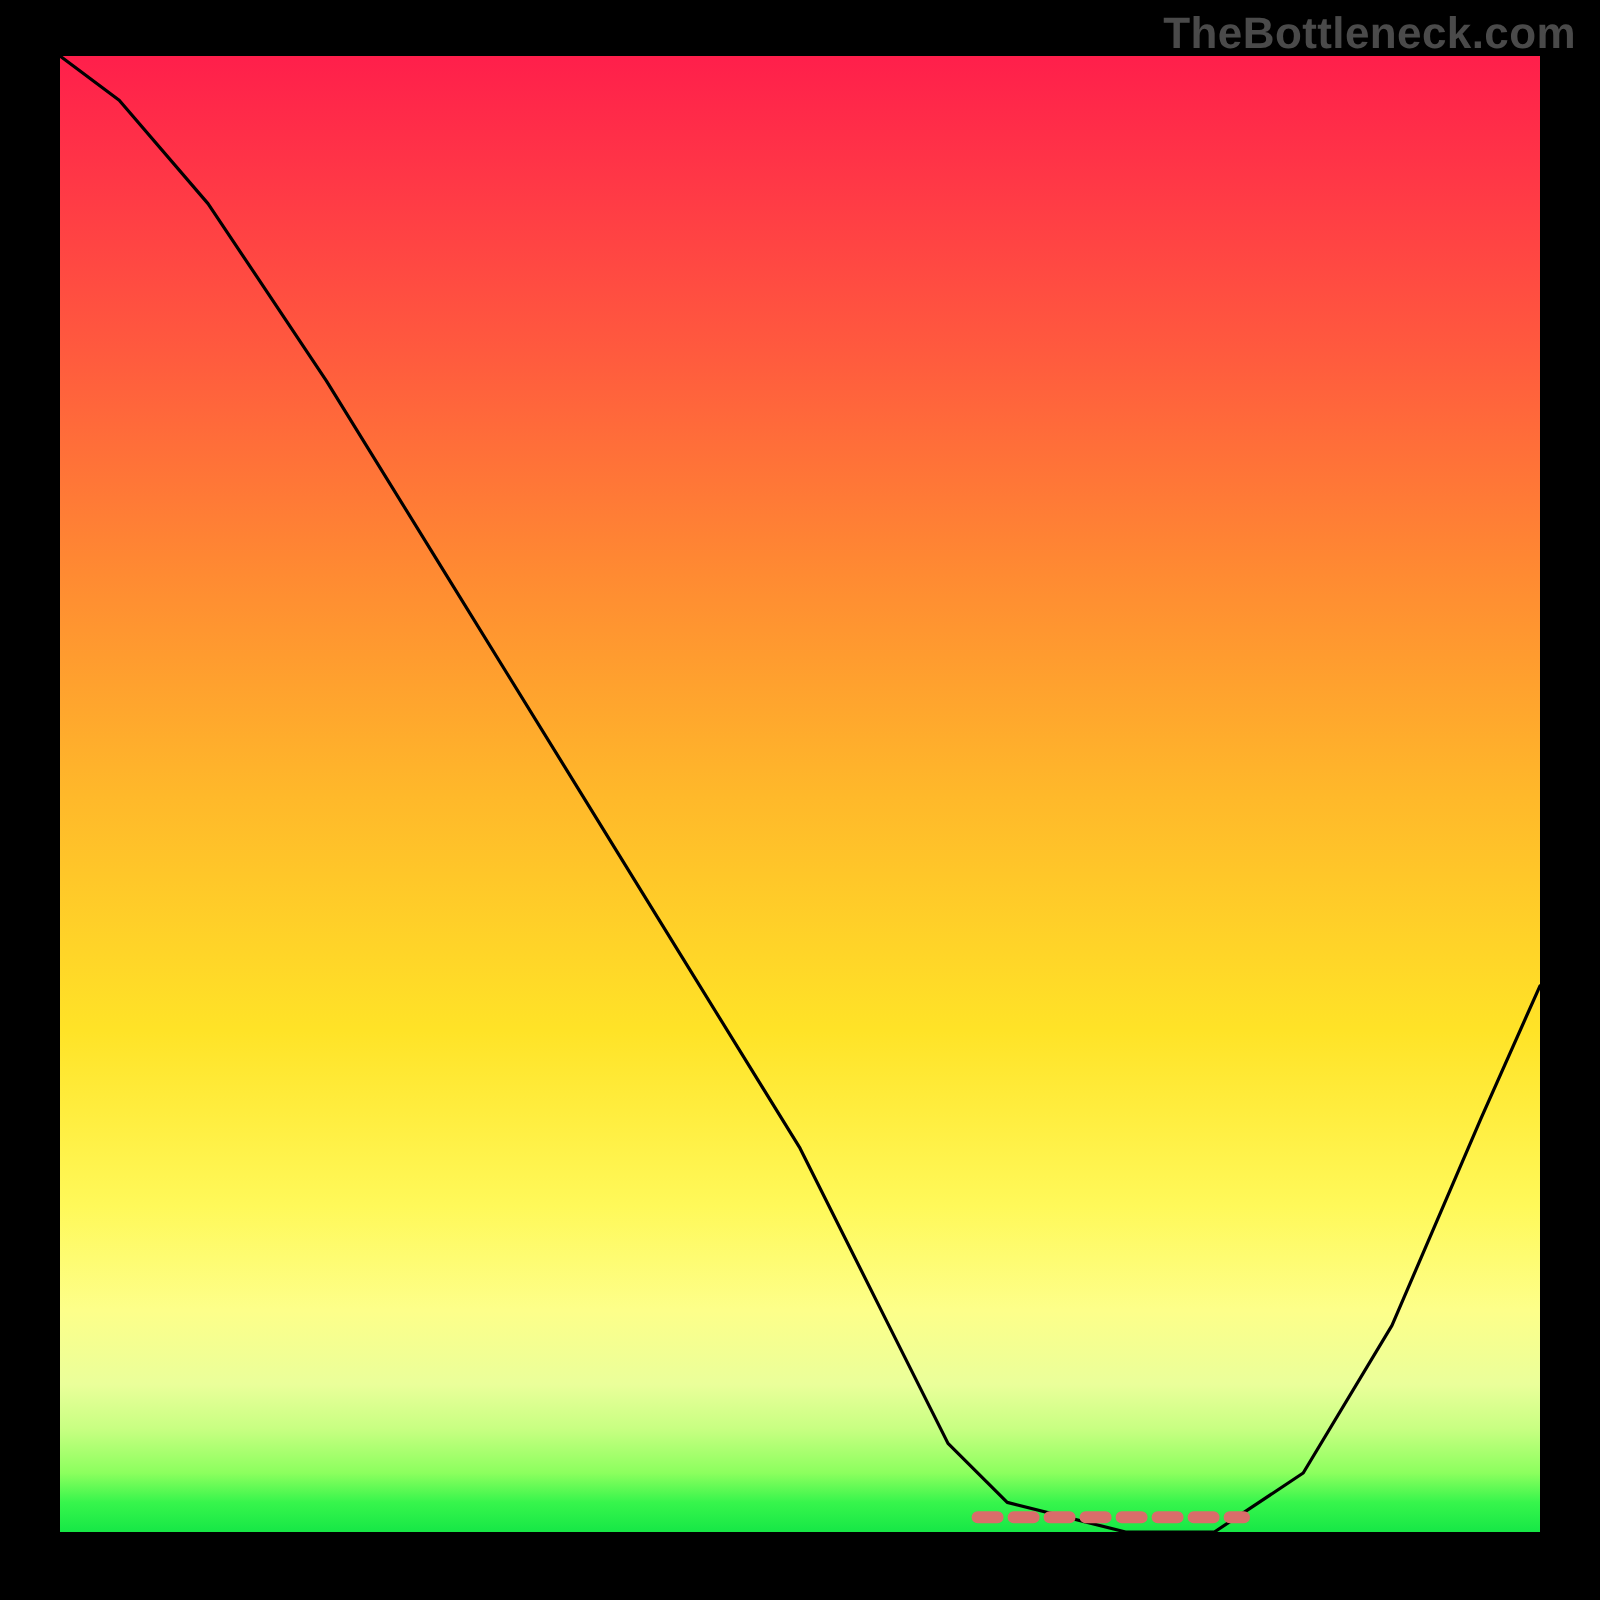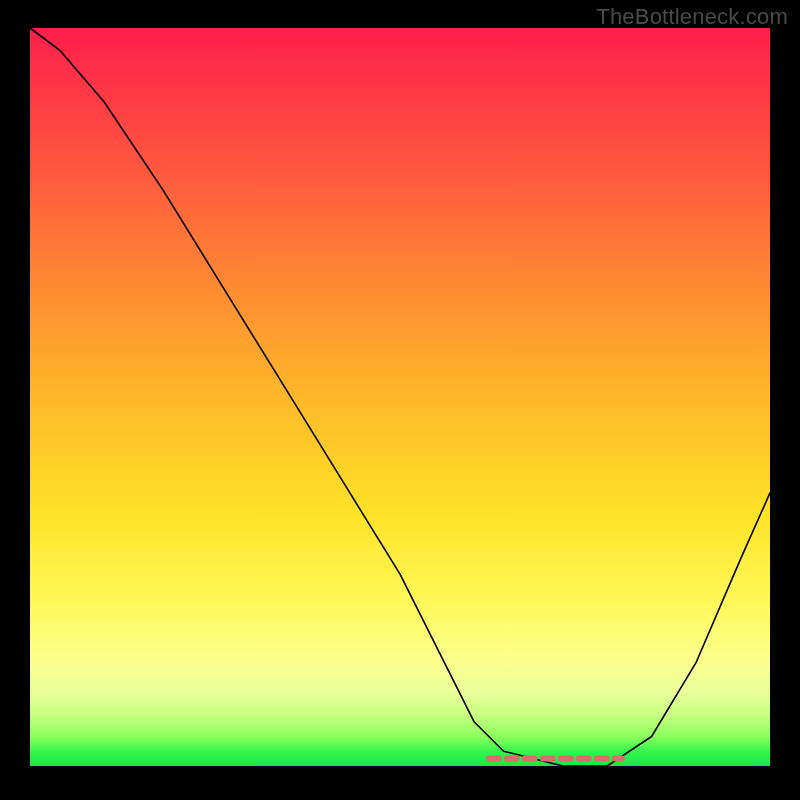--- a/index.html
+++ b/index.html
@@ -17,21 +17,21 @@
     height: 800px;
     background: #000;
   }
   .watermark {
     position: absolute;
     top: 4px;
     right: 12px;
     color: #4a4a4a;
     font-size: 22px;
     letter-spacing: 0.2px;
-    font-weight: 400;
+    font-weight: 700;
     z-index: 50;
   }
   .plot {
     position: absolute;
     left: 30px;
     top: 28px;
     width: 740px;
     height: 738px;
     background: linear-gradient(
       to bottom,

